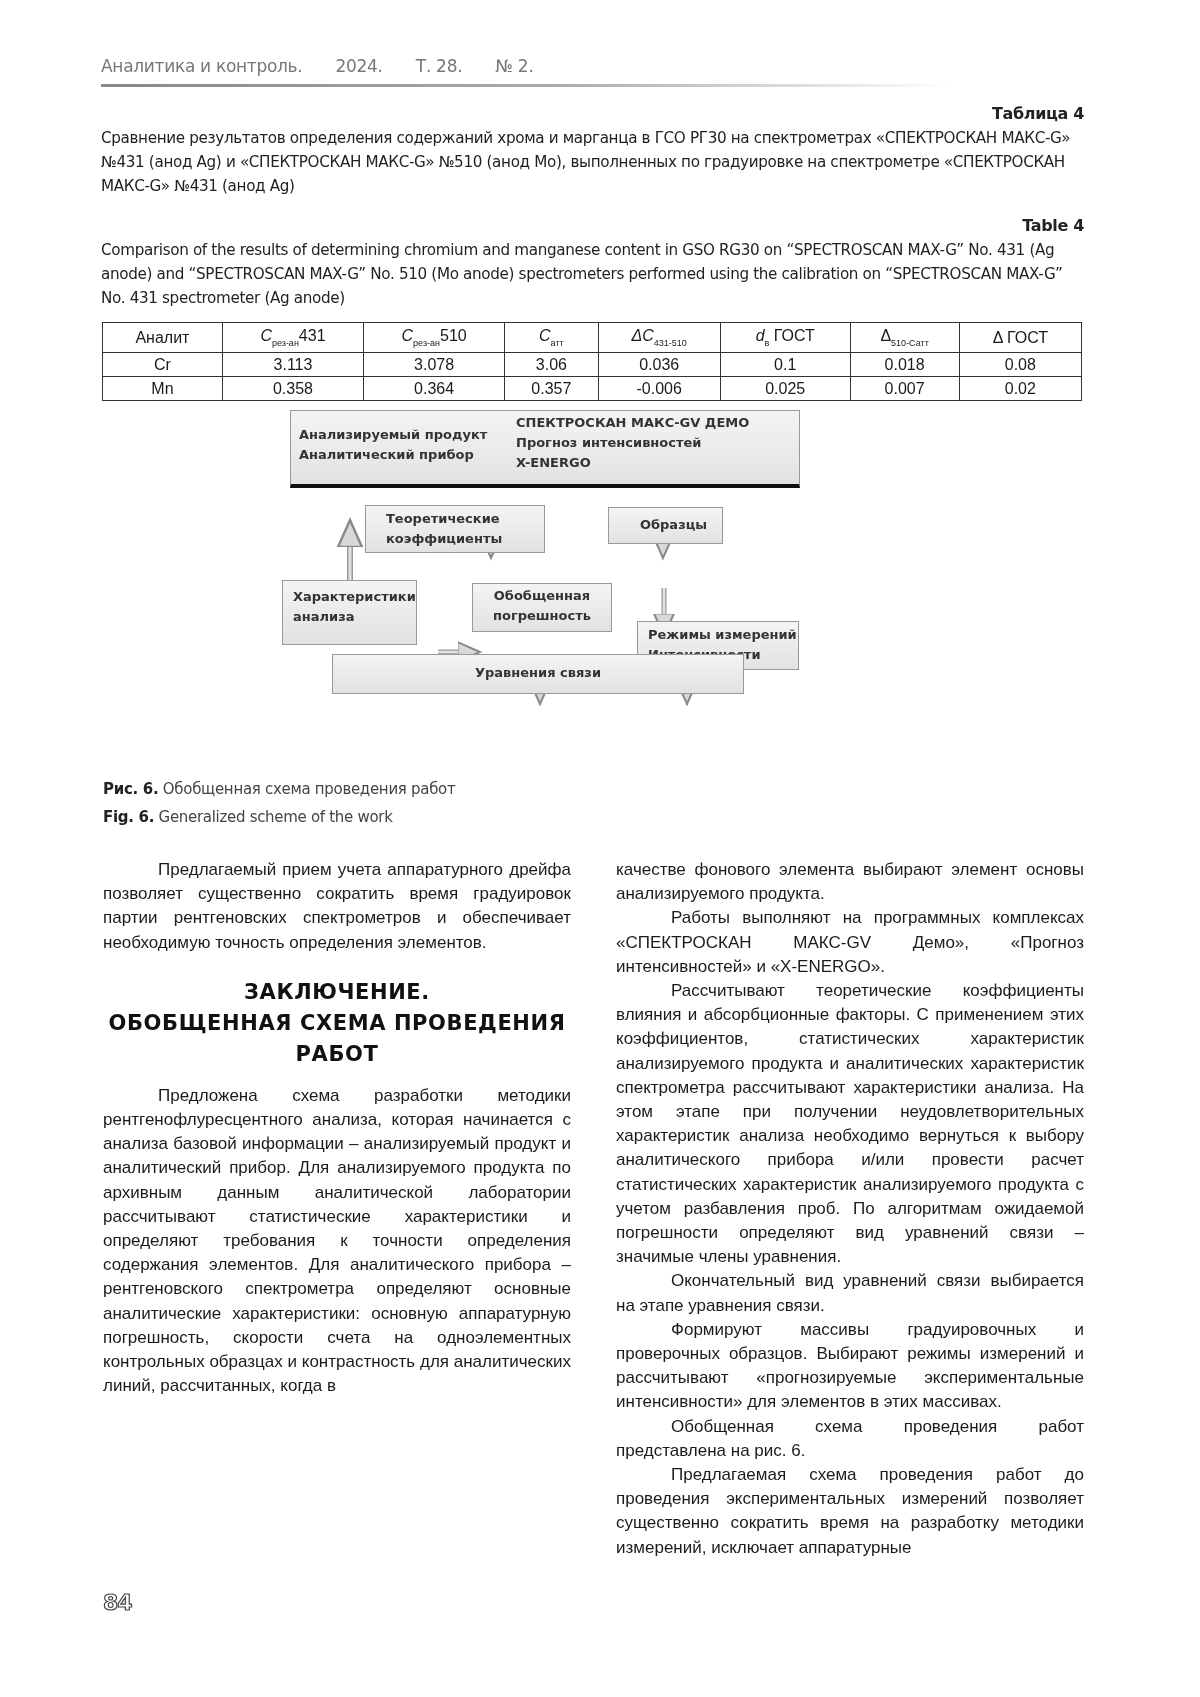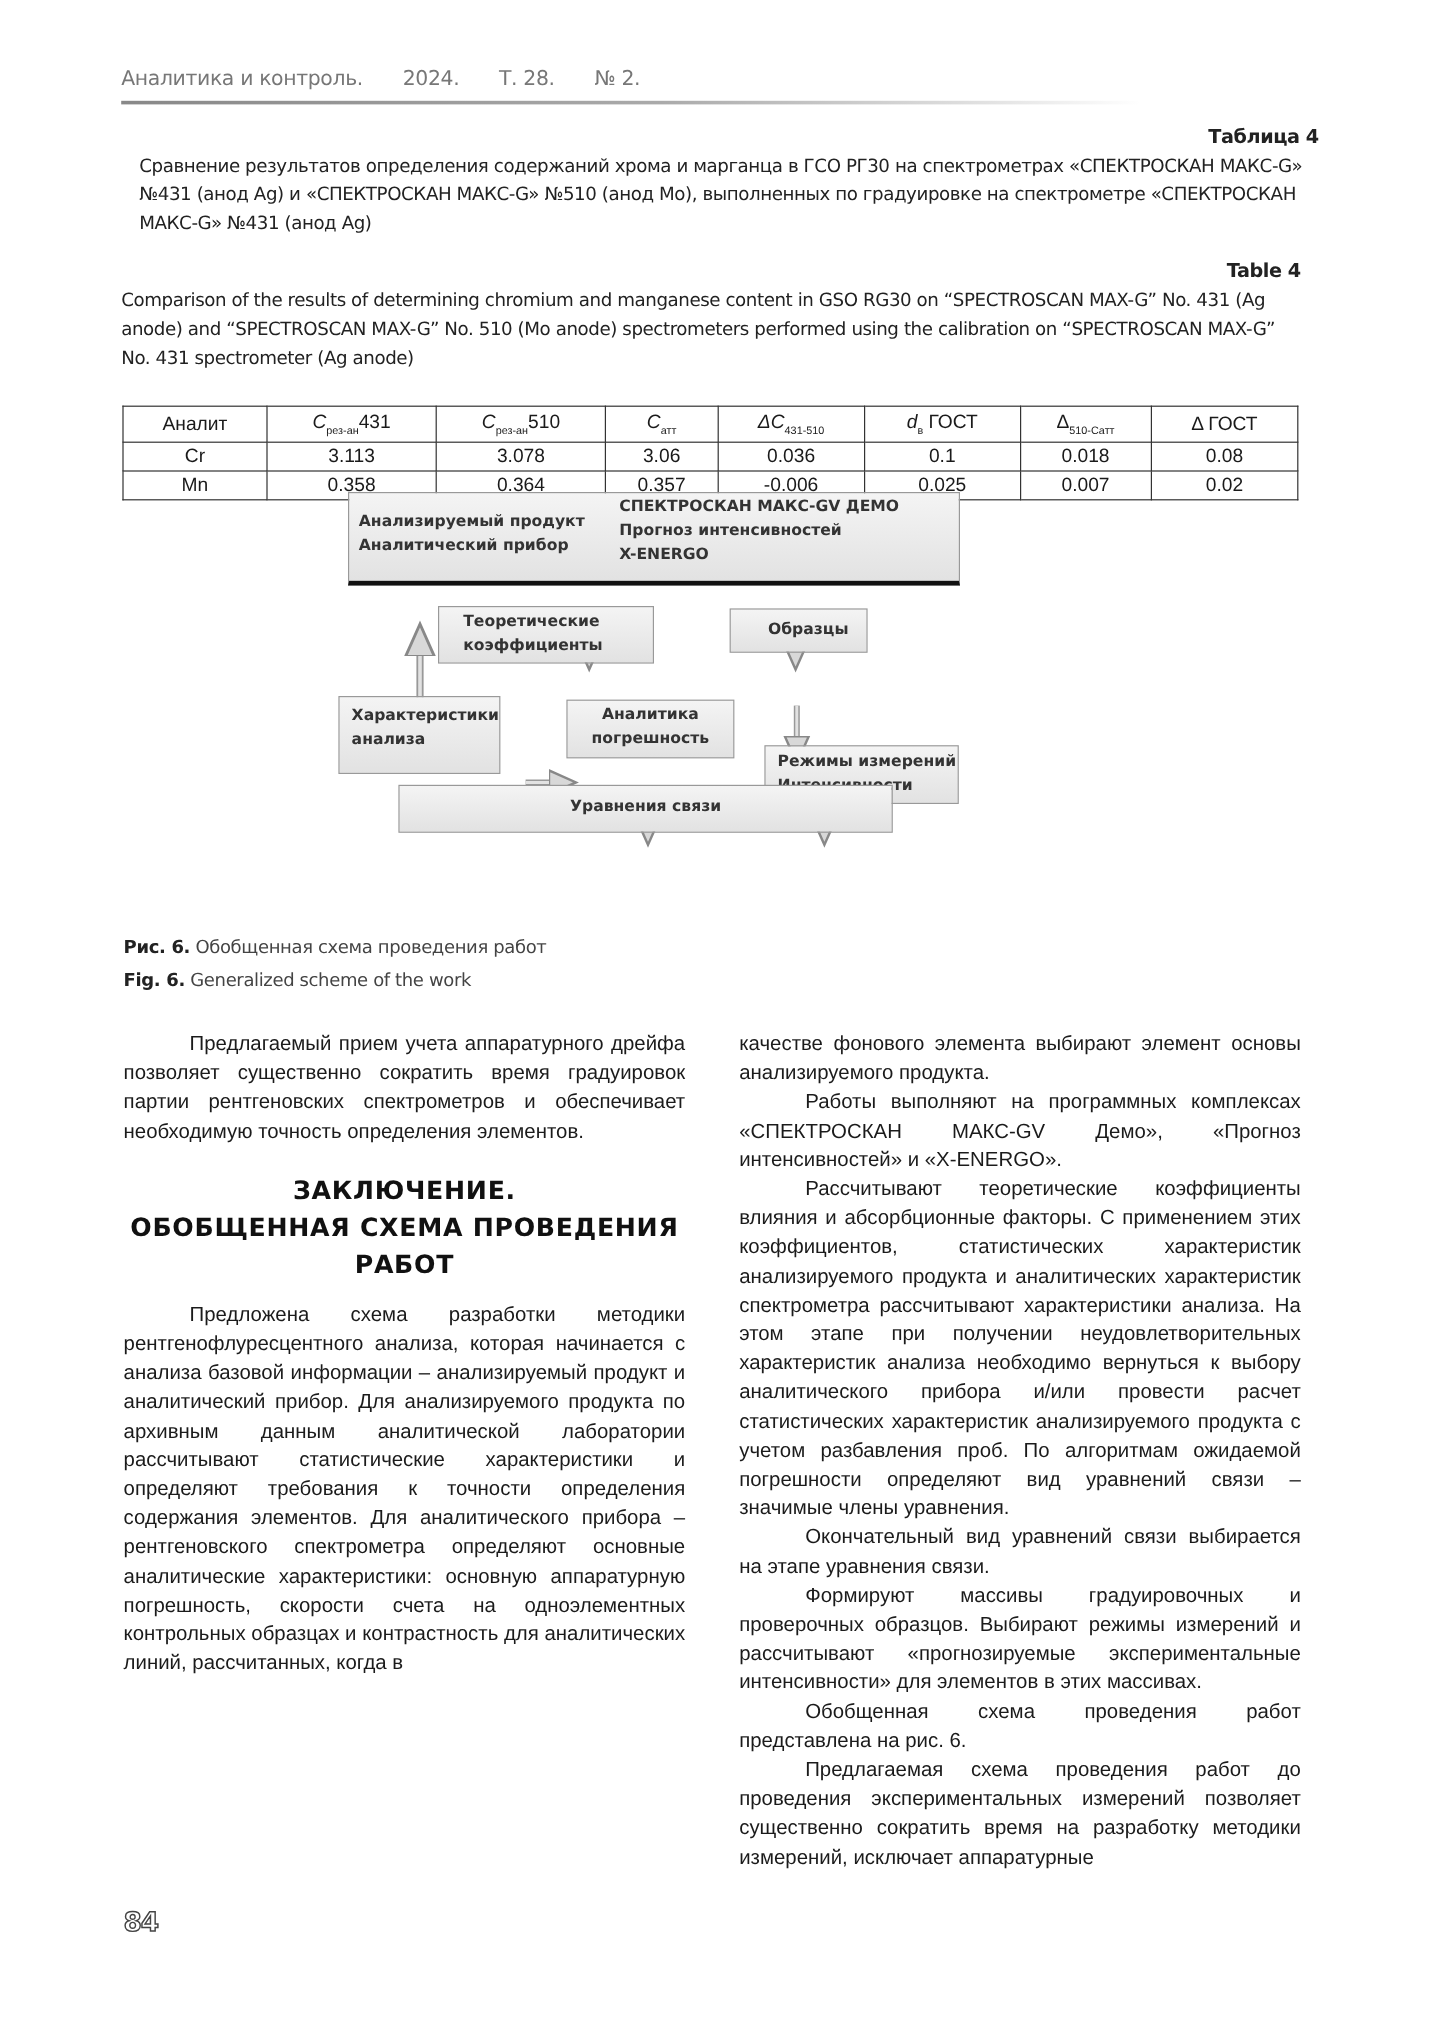--- a/index.html
+++ b/index.html
@@ -7,21 +7,21 @@
   body { position: relative; font-family: "Liberation Sans", sans-serif; color: #1a1a1a; }
 
   .running-head { position: absolute; left: 101px; top: 56px; font-family: "DejaVu Sans", sans-serif; font-size: 17px; color: #777; letter-spacing: -0.3px; }
   .running-head span { display: inline-block; margin-right: 28px; }
   .head-rule { position: absolute; left: 101px; top: 84px; width: 1000px; height: 3px;
     background: linear-gradient(to right, #888 0%, #aaa 45%, #ddd 70%, rgba(255,255,255,0) 85%); }
 
   .cap-block { position: absolute; left: 101px; width: 983px; font-family: "DejaVu Sans", sans-serif; font-size: 15.2px; line-height: 24px; color: #222; letter-spacing: -0.35px; }
   .cap-label { text-align: right; font-weight: bold; font-size: 16px; }
 
-  table.data-table { position: absolute; left: 102px; top: 322px; width: 980px; border-collapse: collapse; font-family: "Liberation Sans", sans-serif; font-size: 16px; margin-top: 16px; }
+  table.data-table { position: absolute; left: 102px; top: 322px; width: 980px; border-collapse: collapse; font-family: "Liberation Sans", sans-serif; font-size: 16px; }
   table.data-table td, table.data-table th { border: 1.3px solid #333; text-align: center; height: 24px; padding: 0 4px; font-weight: normal; }
   table.data-table th { height: 30px; }
   table.data-table sub { font-size: 9px; vertical-align: -5px; }
   table.data-table i { font-style: italic; }
 
   .diagram { position: absolute; left: 290px; top: 440px; width: 590px; height: 320px; }
   .dbox { position: absolute; background: linear-gradient(#f4f4f4, #e2e2e2); border: 1.5px solid #999; border-radius: 0;
     font-family: "DejaVu Sans", sans-serif; font-size: 13px; font-weight: bold; color: #333; line-height: 20px; }
   .dbox.top { border-bottom: 4px solid #111; }
 
@@ -40,21 +40,21 @@
 <body>
 
 <div class="running-head">
   <span>Аналитика и контроль.</span>
   <span>2024.</span>
   <span>Т. 28.</span>
   <span>№ 2.</span>
 </div>
 <div class="head-rule"></div>
 
-<div class="cap-block" style="top:102px;margin-left:15px;">
+<div class="cap-block" style="top:102px;">
   <div class="cap-label">Таблица 4</div>
   <div>Сравнение результатов определения содержаний хрома и марганца в ГСО РГ30 на спектрометрах «СПЕКТРОСКАН МАКС-G» №431 (анод Ag) и «СПЕКТРОСКАН МАКС-G» №510 (анод Mo), выполненных по градуировке на спектрометре «СПЕКТРОСКАН МАКС-G» №431 (анод Ag)</div>
 </div>
 <div class="cap-block" style="top:214px;">
   <div class="cap-label">Table 4</div>
   <div>Comparison of the results of determining chromium and manganese content in GSO RG30 on “SPECTROSCAN MAX-G” No. 431 (Ag anode) and “SPECTROSCAN MAX-G” No. 510 (Mo anode) spectrometers performed using the calibration on “SPECTROSCAN MAX-G” No. 431 spectrometer (Ag anode)</div>
 </div>
 
 <table class="data-table">
   <thead>
@@ -157,21 +157,21 @@
 
   <div class="dbox" style="left:-8px;top:140px;width:135px;height:65px;">
     <div style="position:absolute;left:10px;top:6px;">
       <div>Характеристики</div>
       <div>анализа</div>
     </div>
   </div>
 
   <div class="dbox" style="left:182px;top:143px;width:140px;height:49px;text-align:center;">
     <div style="padding-top:2px;">
-      <div>Аналитика</div>
+      <div>Обобщенная</div>
       <div>погрешность</div>
     </div>
   </div>
 
   <div class="dbox" style="left:347px;top:142px;width:162px;height:49px;margin-top:39px;">
     <div style="position:absolute;left:10px;top:3px;">
       <div>Режимы измерений</div>
       <div>Интенсивности</div>
     </div>
   </div>

